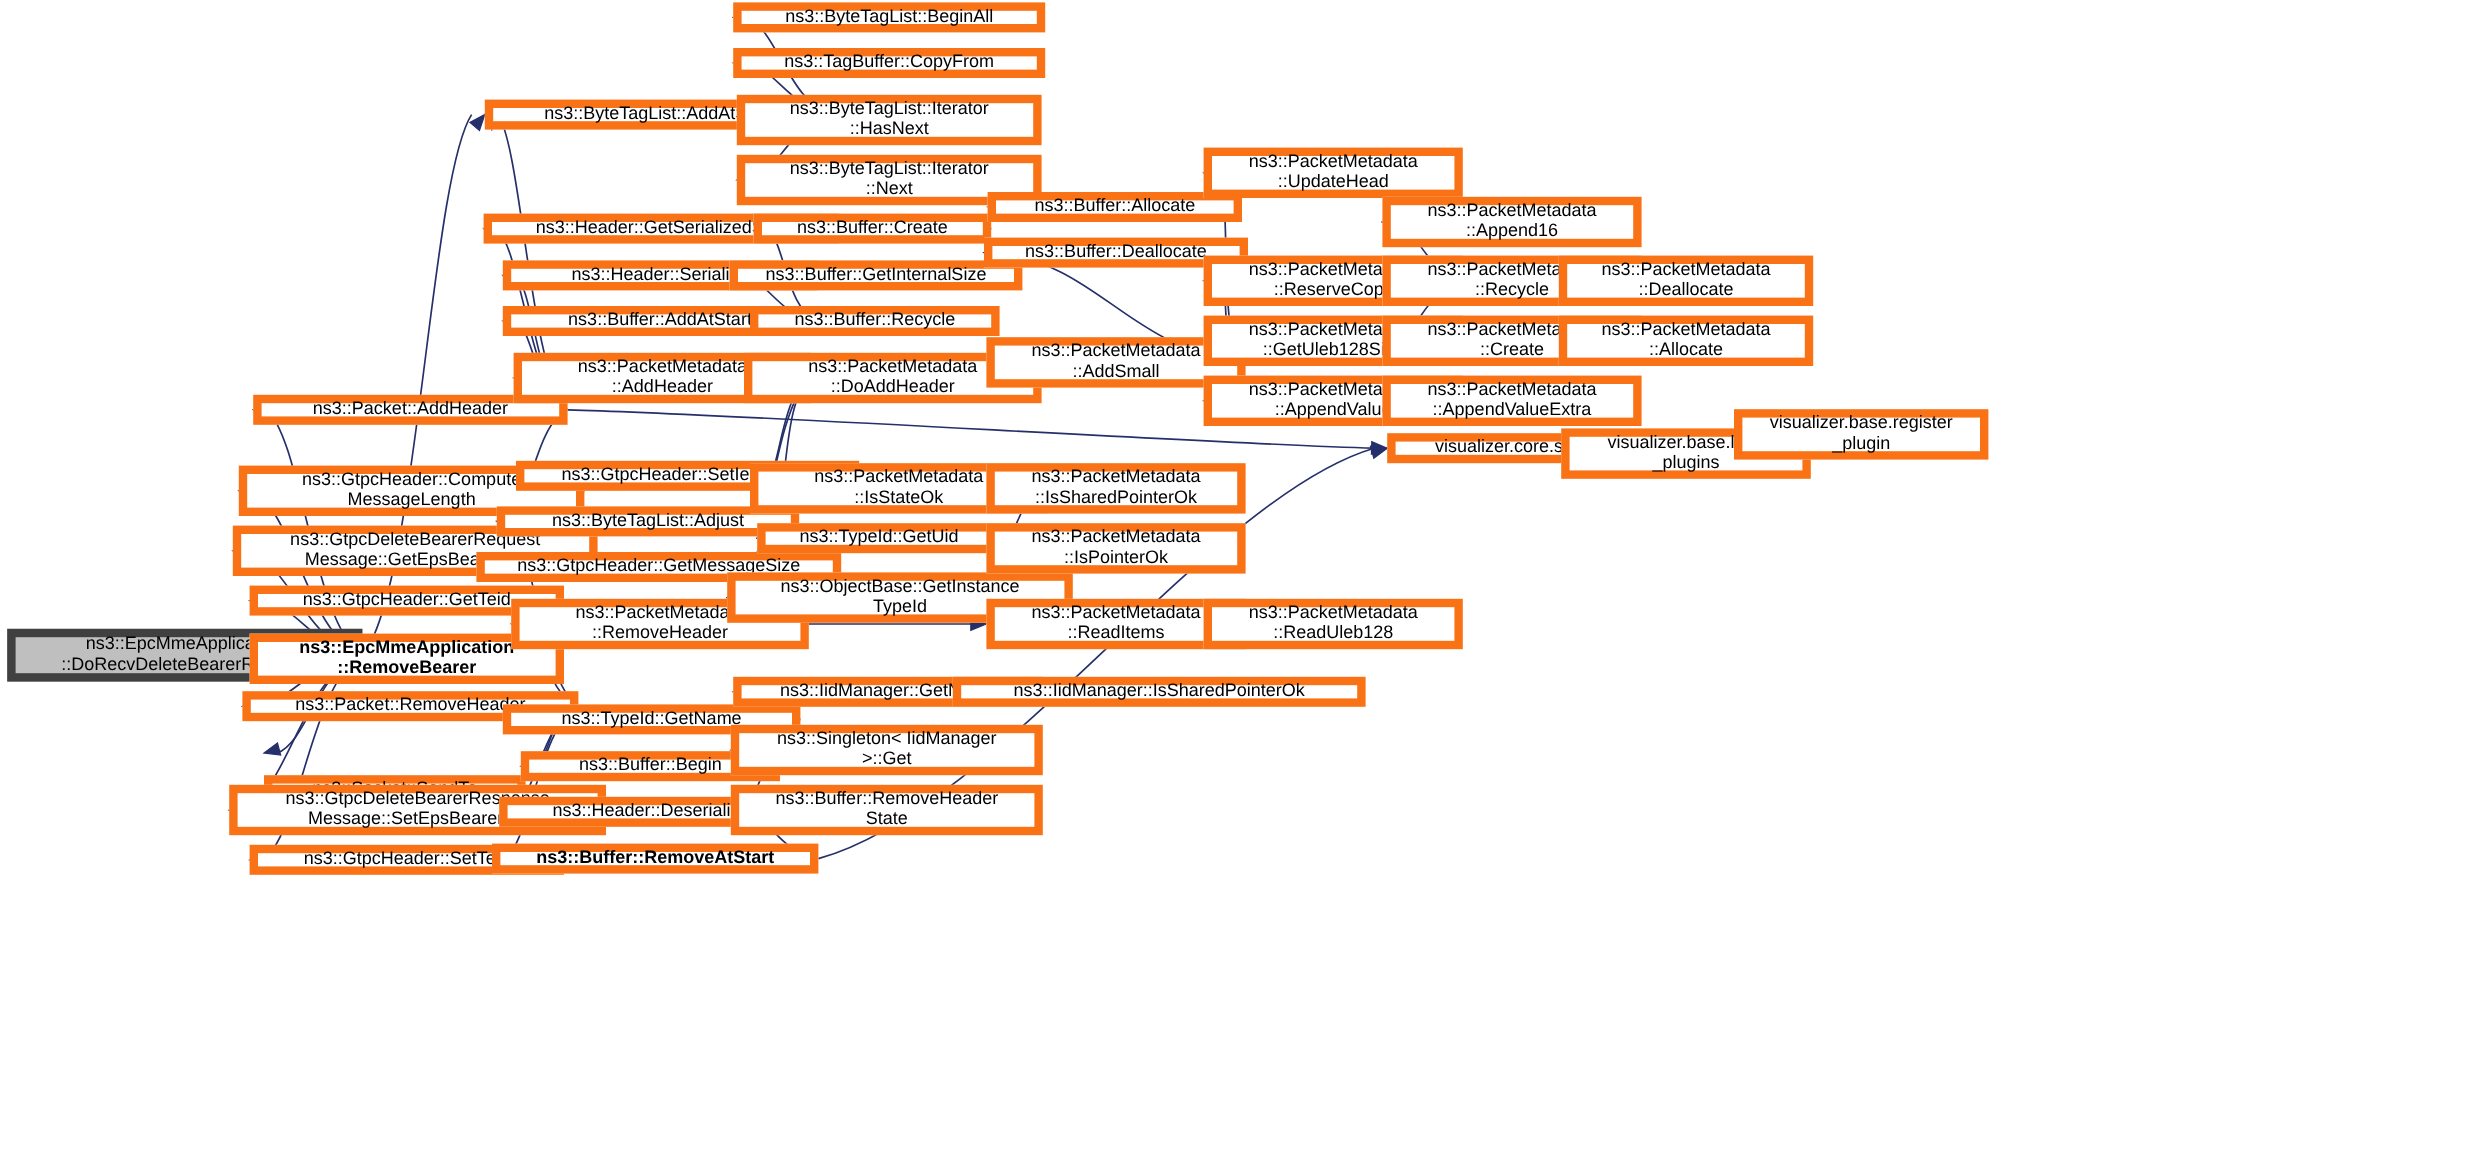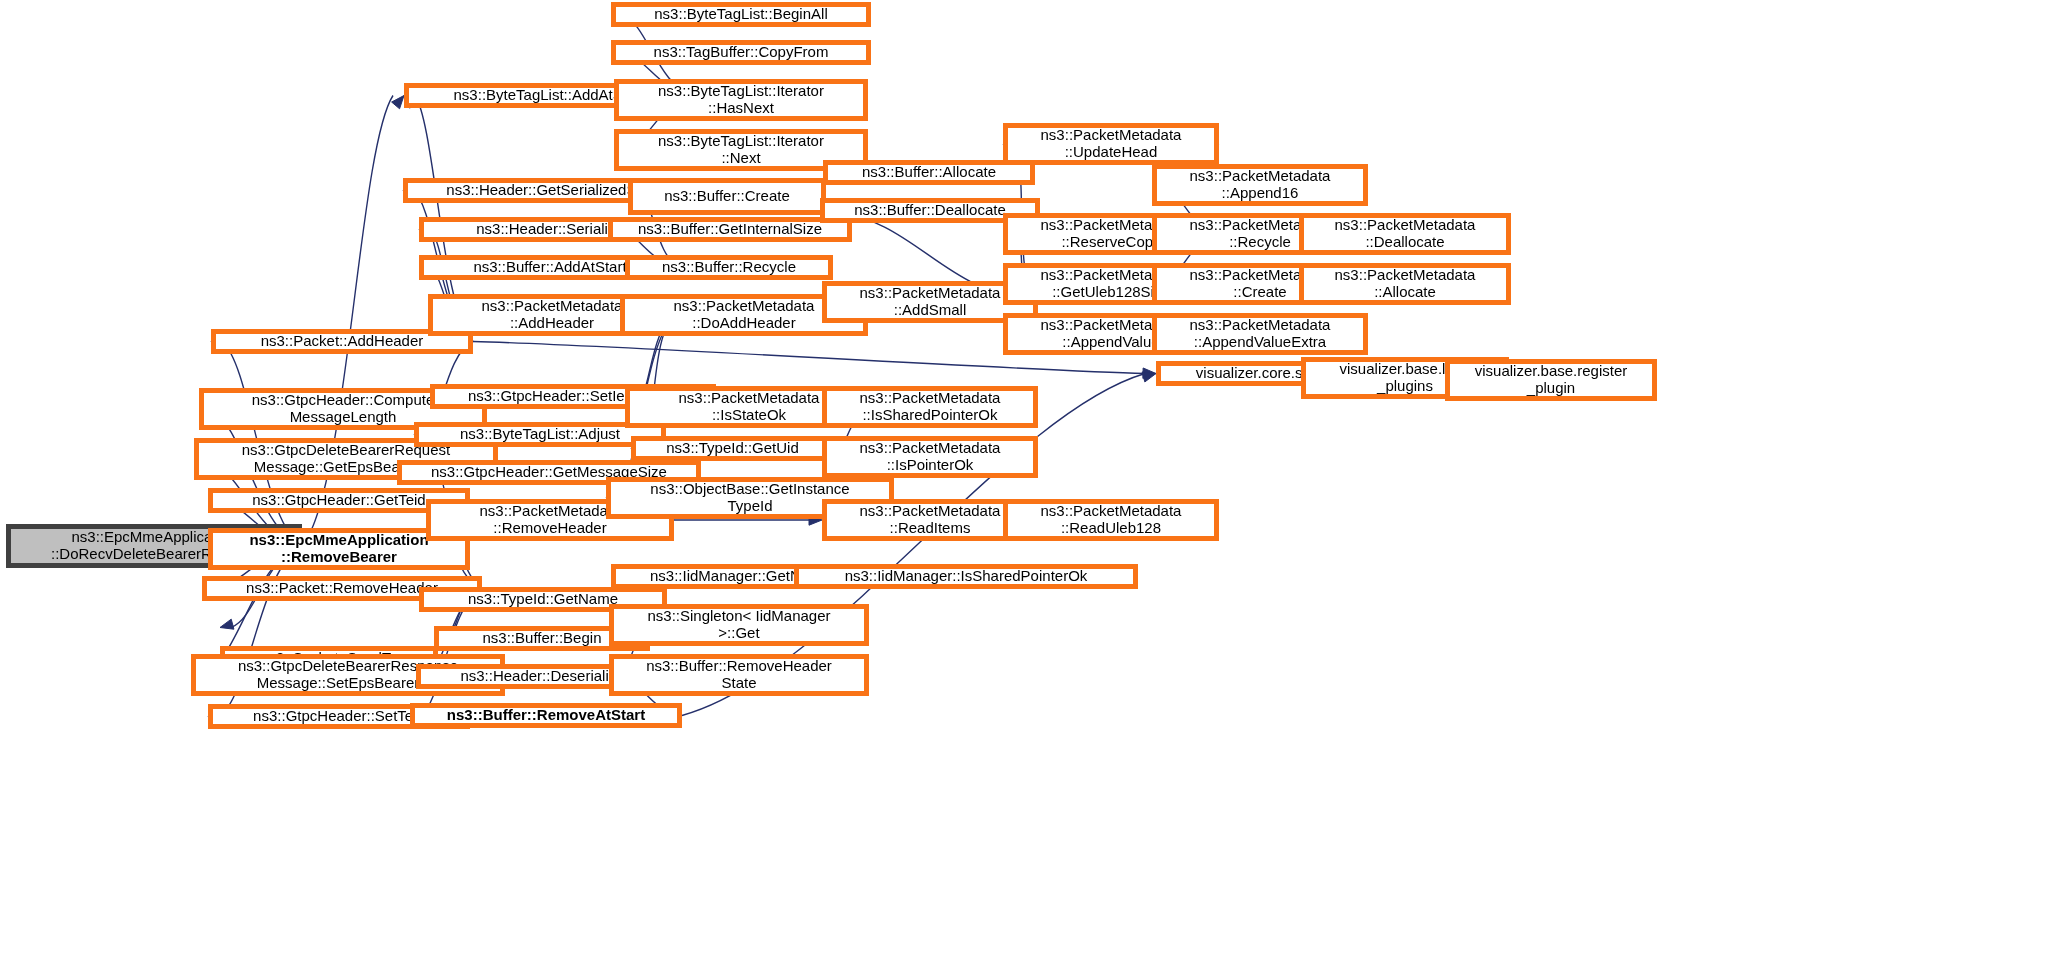--- a/index.html
+++ b/index.html
@@ -1,18 +1,18 @@
 <!DOCTYPE html>
 <html><head>
 <meta charset="utf-8">
 <style>
   html,body{margin:0;padding:0;background:#ffffff;}
   #canvas{position:relative;width:2065px;height:963px;background:#ffffff;
           font-family:"Liberation Sans","DejaVu Sans",sans-serif;overflow:hidden;}
-  .node{position:absolute;box-sizing:border-box;border:5px solid #f97316;
+  .node{position:absolute;box-sizing:border-box;border:7px solid #f97316;
         background:#ffffff;color:#000000;display:flex;align-items:center;
         justify-content:center;text-align:center;line-height:1.12;
         font-size:15px;letter-spacing:0px;padding:1px 14px;white-space:pre-line;}
   .node.root{background:#bfbfbf;border-color:#404040;}
   svg.edges{position:absolute;left:0;top:0;width:2065px;height:963px;
             pointer-events:none;}
   svg.edges path{fill:none;stroke:#25306b;stroke-width:1.4px;}
   svg.edges polygon{fill:#25306b;stroke:#25306b;stroke-width:1px;}
 </style>
 </head>
@@ -183,21 +183,21 @@
       <div class="node" style="left: 419px; top: 587px; width: 248px; height: 25px;">ns3::TypeId::GetName</div>
       <div class="node" style="left: 434px; top: 626px; width: 216px; height: 25px;">ns3::Buffer::Begin</div>
       <div class="node" style="left: 416px; top: 664px; width: 253px; height: 25px;">ns3::Header::Deserialize</div>
       <div class="node" style="left: 410px; top: 703px; width: 272px; height: 25px; font-weight: bold;">ns3::Buffer::RemoveAtStart</div>
       <div class="node" style="left: 611px; top: 2px; width: 260px; height: 25px;">ns3::ByteTagList::BeginAll</div>
       <div class="node" style="left: 611px; top: 40px; width: 260px; height: 25px;">ns3::TagBuffer::CopyFrom</div>
       <div class="node" style="left: 614px; top: 79px; width: 254px; height: 42px;">ns3::ByteTagList::Iterator
 ::HasNext</div>
       <div class="node" style="left: 614px; top: 129px; width: 254px; height: 42px;">ns3::ByteTagList::Iterator
 ::Next</div>
-      <div class="node" style="left: 628px; top: 178px; width: 198px; height: 37px;">ns3::Buffer::Create</div>
+      <div class="node" style="left: 628px; top: 178px; width: 198px; height: 25px;">ns3::Buffer::Create</div>
       <div class="node" style="left: 608px; top: 217px; width: 244px; height: 25px;">ns3::Buffer::GetInternalSize</div>
       <div class="node" style="left: 625px; top: 255px; width: 208px; height: 25px;">ns3::Buffer::Recycle</div>
       <div class="node" style="left: 620px; top: 294px; width: 248px; height: 42px;">ns3::PacketMetadata
 ::DoAddHeader</div>
       <div class="node" style="left: 625px; top: 386px; width: 248px; height: 42px;">ns3::PacketMetadata
 ::IsStateOk</div>
       <div class="node" style="left: 631px; top: 436px; width: 203px; height: 25px;">ns3::TypeId::GetUid</div>
       <div class="node" style="left: 606px; top: 477px; width: 288px; height: 42px;">ns3::ObjectBase::GetInstance
 TypeId</div>
       <div class="node" style="left: 611px; top: 564px; width: 258px; height: 25px;">ns3::IidManager::GetName</div>
@@ -234,16 +234,16 @@
 ::Create</div>
       <div class="node" style="left: 1152px; top: 313px; width: 216px; height: 42px;">ns3::PacketMetadata
 ::AppendValueExtra</div>
       <div class="node" style="left: 1156px; top: 361px; width: 208px; height: 25px;">visualizer.core.start</div>
       <div class="node" style="left: 1299px; top: 213px; width: 212px; height: 42px;">ns3::PacketMetadata
 ::Deallocate</div>
       <div class="node" style="left: 1299px; top: 263px; width: 212px; height: 42px;">ns3::PacketMetadata
 ::Allocate</div>
       <div class="node" style="left: 1301px; top: 357px; width: 208px; height: 42px;">visualizer.base.load
 _plugins</div>
-      <div class="node" style="left: 1445px; top: 359px; width: 212px; height: 42px;">visualizer.base.register
+      <div class="node" style="left: 1445px; top: 341px; width: 212px; height: 42px;">visualizer.base.register
 _plugin</div>
     </div>
 </div>
 
 </body></html>

